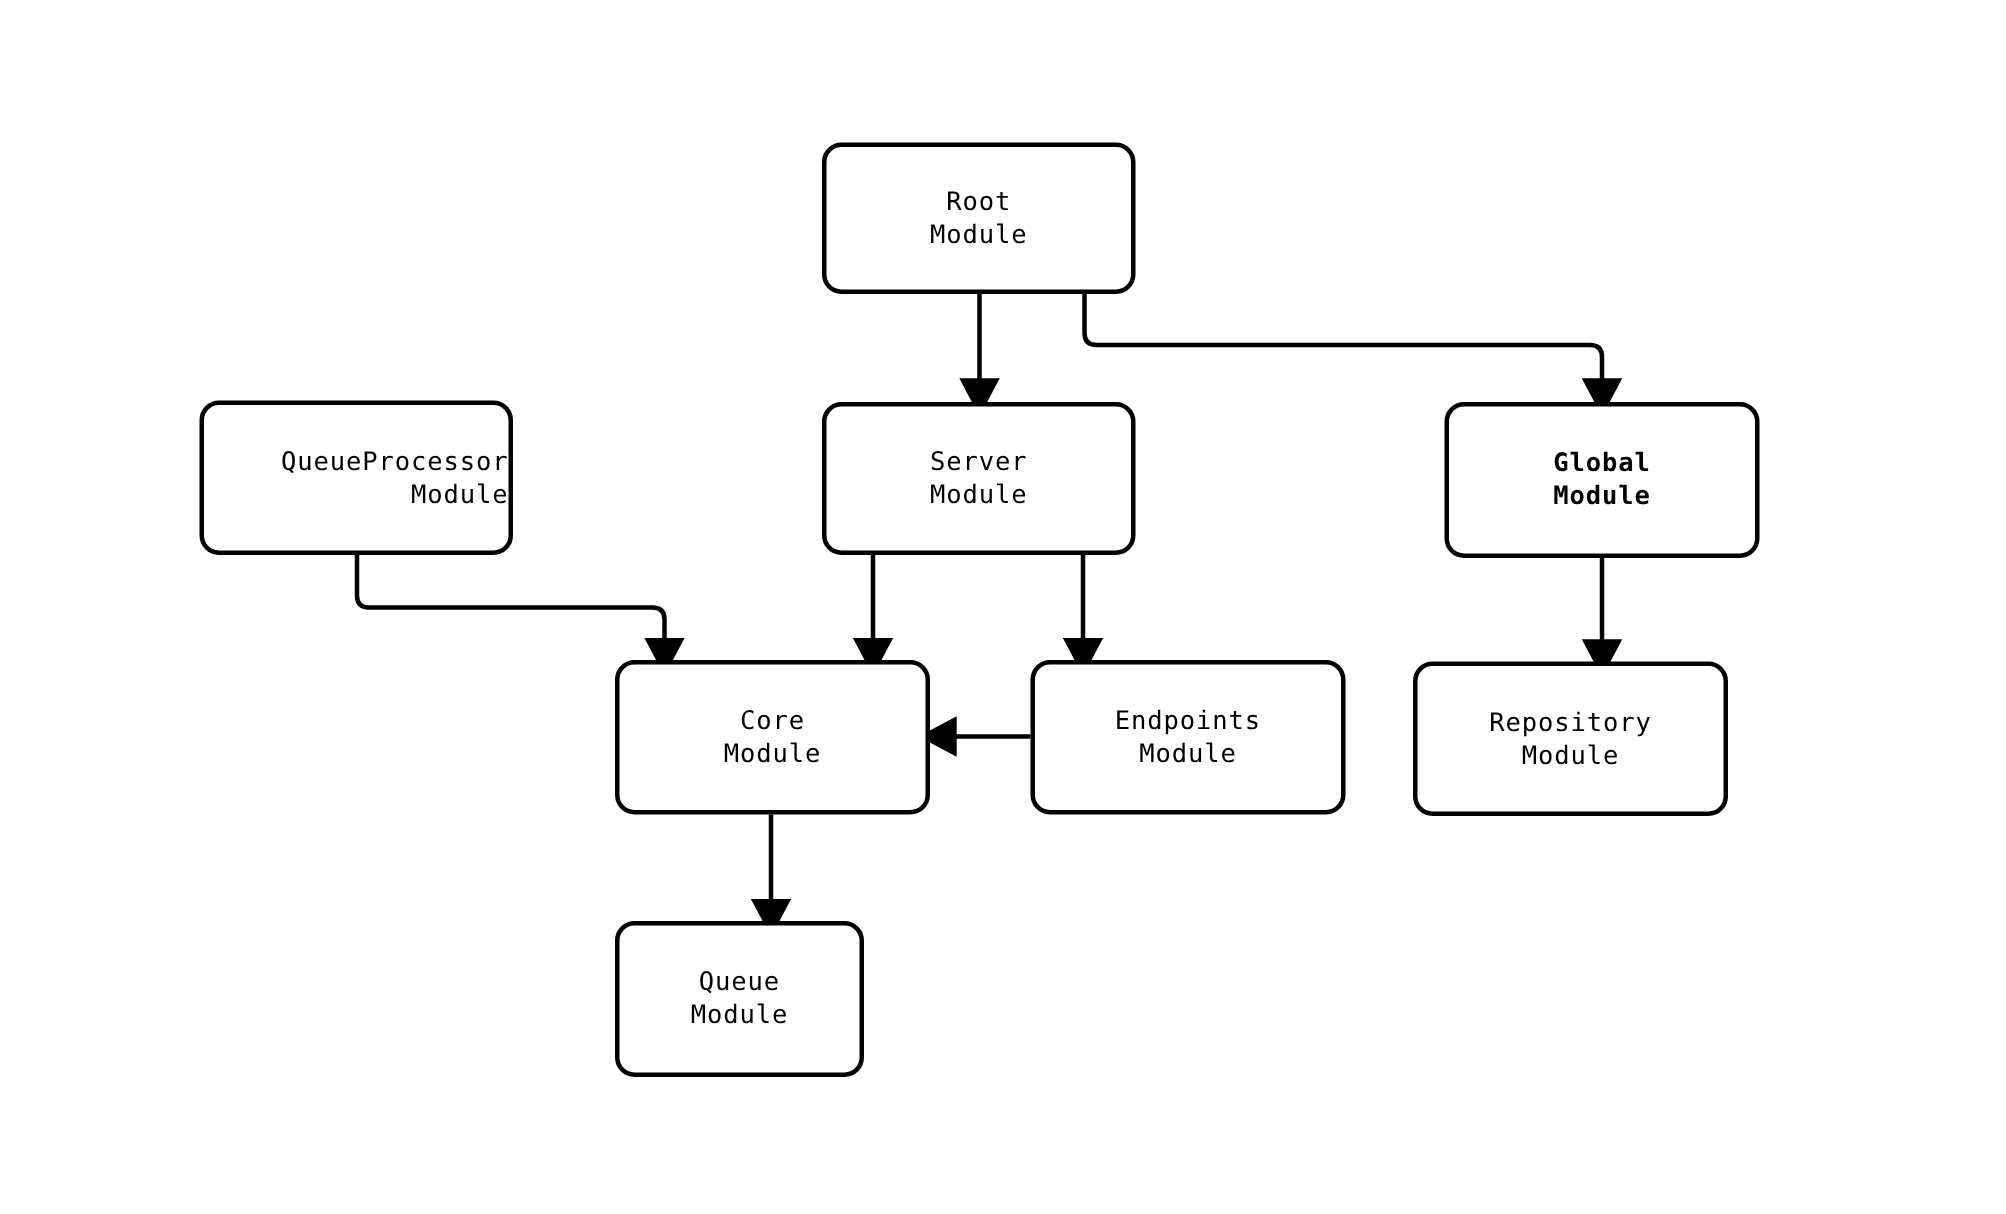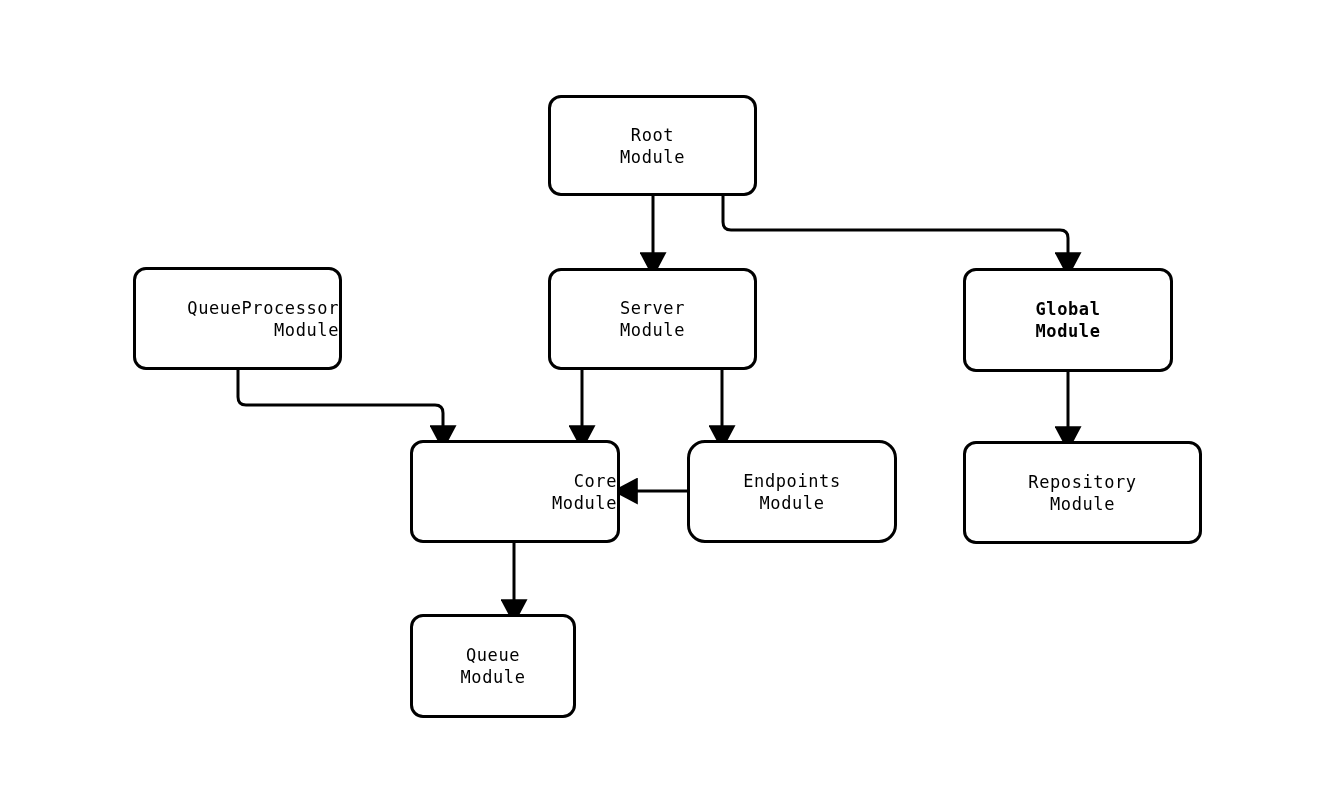--- a/index.html
+++ b/index.html
@@ -85,31 +85,31 @@
   <div class="node" style="left: 548px; top: 268px; width: 209px; height: 102px;">
     <span class="node-label">Server</span>
     <span class="node-label">Module</span>
   </div>
 
   <div class="node" style="left: 963px; top: 268px; width: 210px; height: 104px; font-weight: bold;">
     <span class="node-label">Global</span>
     <span class="node-label">Module</span>
   </div>
 
-  <div class="node" style="left: 410px; top: 440px; width: 210px; height: 103px; align-items: flex-end;">
+  <div class="node" style="left: 410px; top: 440px; width: 210px; height: 103px;">
     <span class="node-label">Core</span>
     <span class="node-label">Module</span>
   </div>
 
-  <div class="node" style="left: 687px; top: 440px; width: 210px; height: 103px; border-radius: 18px;">
+  <div class="node" style="left: 687px; top: 440px; width: 210px; height: 103px;">
     <span class="node-label">Endpoints</span>
     <span class="node-label">Module</span>
   </div>
 
-  <div class="node" style="left: 963px; top: 441px; width: 239px; height: 103px;">
+  <div class="node" style="left: 942px; top: 441px; width: 210px; height: 103px;">
     <span class="node-label">Repository</span>
     <span class="node-label">Module</span>
   </div>
 
   <div class="node" style="left: 410px; top: 614px; width: 166px; height: 104px;">
     <span class="node-label">Queue</span>
     <span class="node-label">Module</span>
   </div>
 
 </div>

